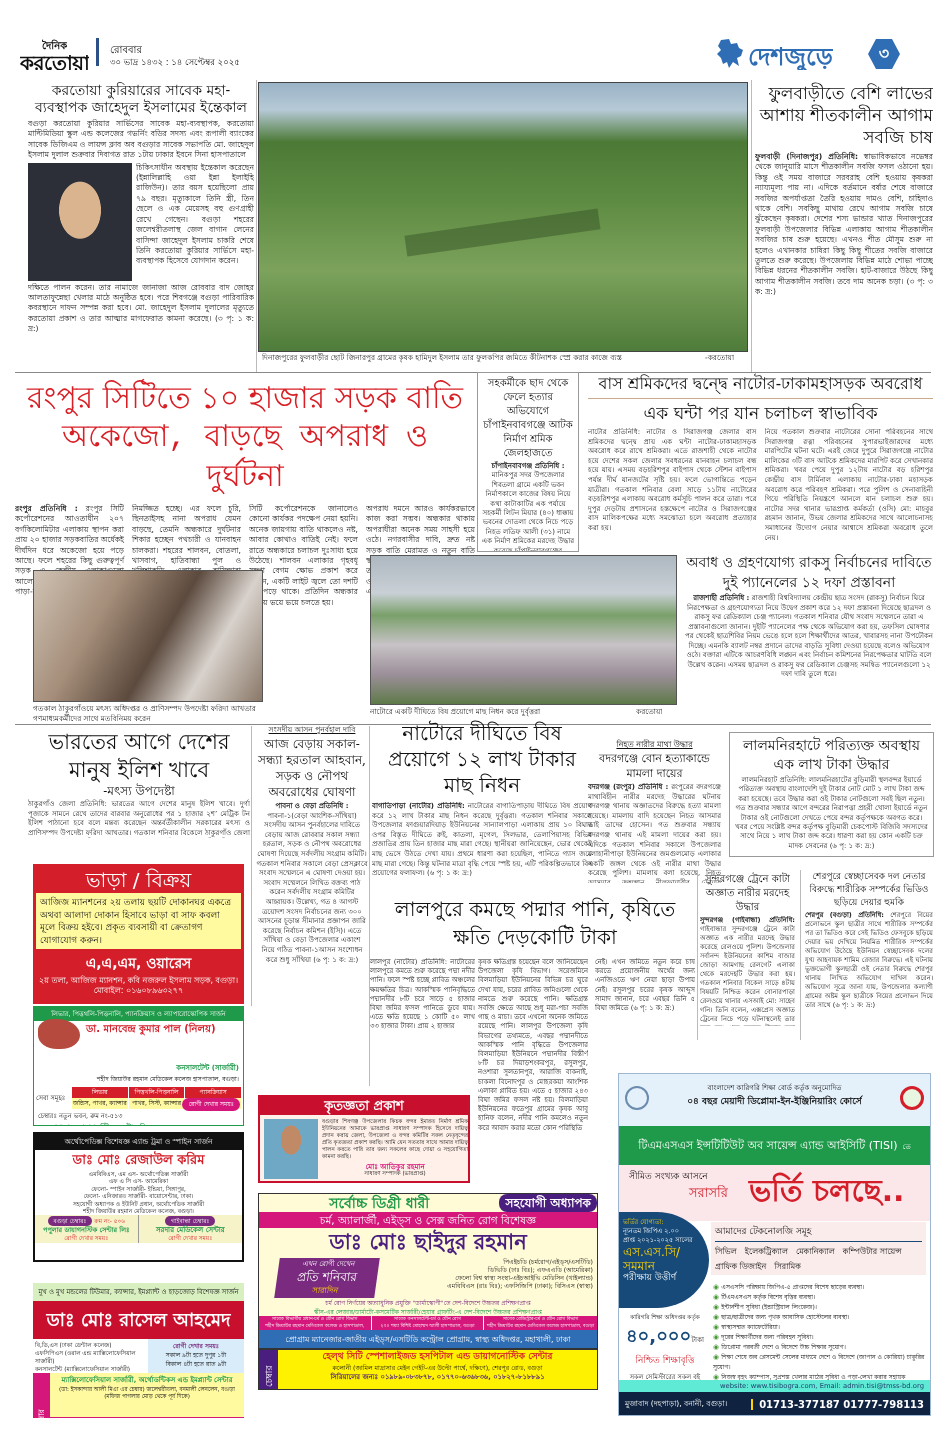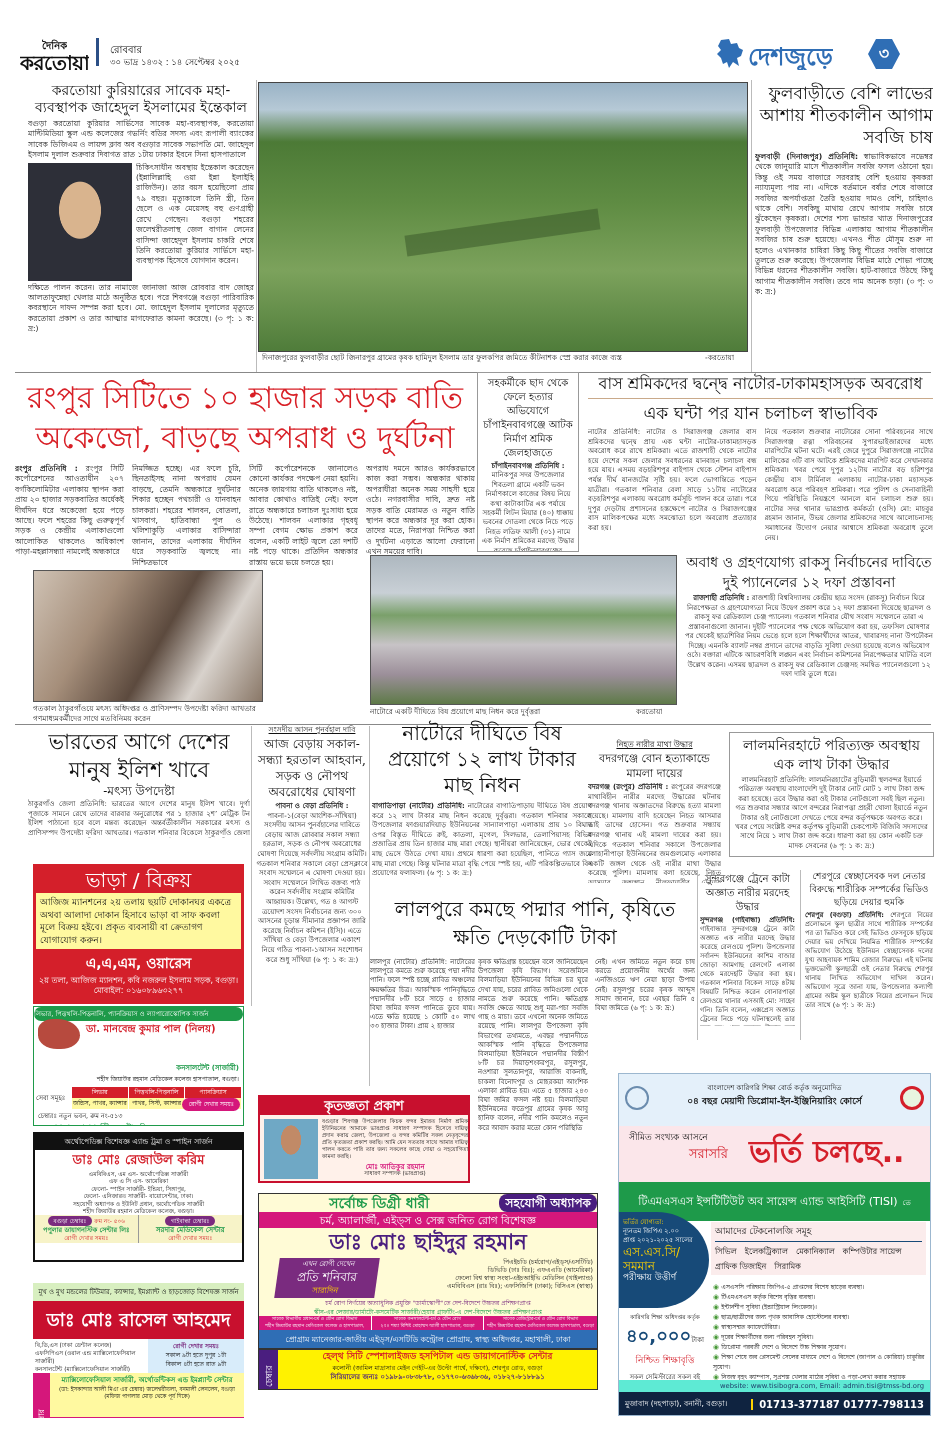--- a/index.html
+++ b/index.html
@@ -62,21 +62,21 @@
   <div class="body-text" style="margin-top:4px;">
     <b>ফুলবাড়ী (দিনাজপুর) প্রতিনিধি:</b>
     <span>স্বাভাবিকভাবে নভেম্বর থেকে জানুয়ারি মাসে শীতকালীন সবজি ফসল ওঠানো হয়। কিন্তু ওই সময় বাজারে সরবরাহ বেশি হওয়ায় কৃষকরা ন্যায্যমূল্য পায় না। এদিকে বর্তমানে বর্ষার শেষে বাজারে সবজির অপর্যাপ্ততা তৈরি হওয়ায় দামও বেশি, চাহিদাও থাকে বেশি। সবকিছু মাথায় রেখে আগাম সবজি চাষে ঝুঁকেছেন কৃষকরা। দেশের শস্য ভান্ডার খ্যাত দিনাজপুরের ফুলবাড়ী উপজেলার বিভিন্ন এলাকায় আগাম শীতকালীন সবজির চাষ শুরু হয়েছে। এখনও শীত মৌসুম শুরু না হলেও এখানকার চাষিরা কিছু কিছু শীতের সবজি বাজারে তুলতে শুরু করেছে। উপজেলায় বিভিন্ন মাঠে শোভা পাচ্ছে বিভিন্ন ধরনের শীতকালীন সবজি। হাট-বাজারে উঠছে কিছু আগাম শীতকালীন সবজি। তবে দাম অনেক চড়া। (৩ পৃ: ৩ ক: দ্র:)</span>
   </div>
 </div>
 
 <div class="rule-h" style="left:15px;top:372px;width:916px;background:#888;"></div>
 
 <div class="abs" style="left:15px;top:378px;width:460px;height:345px;">
   <div class="hl serif hl-red" style="font-size:30px;line-height:40px;">রংপুর সিটিতে ১০ হাজার সড়ক বাতি</div>
-  <div class="hl serif hl-red" style="font-size:30px;line-height:40px;">অকেজো, বাড়ছে অপরাধ ও দুর্ঘটনা</div>
+  <div class="hl serif hl-red" style="font-size:30px;line-height:40px;font-family:Liberation Mono, monospace;">অকেজো, বাড়ছে অপরাধ ও দুর্ঘটনা</div>
   <div style="display:grid;grid-template-columns:repeat(4,1fr);gap:8px;margin-top:6px;">
     <div class="body-text"><b>রংপুর প্রতিনিধি :</b> <span>রংপুর সিটি কর্পোরেশনের আওতাধীন ২০৭ বর্গকিলোমিটার এলাকায় স্থাপন করা প্রায় ২০ হাজার সড়কবাতির অর্ধেকই দীর্ঘদিন ধরে অকেজো হয়ে পড়ে আছে। ফলে শহরের কিছু গুরুত্বপূর্ণ সড়ক ও কেন্দ্রীয় এলাকাগুলো আলোকিত থাকলেও অধিকাংশ পাড়া-মহল্লাসন্ধ্যা নামলেই অন্ধকারে</span></div>
     <div class="body-text">নিমজ্জিত হচ্ছে। এর ফলে চুরি, ছিনতাইসহ নানা অপরাধ যেমন বাড়ছে, তেমনি অন্ধকারে দুর্ঘটনার শিকার হচ্ছেন পথচারী ও যানবাহন চালকরা। শহরের শালবন, বোতলা, খাসবাগ, হাতিবান্ধা পুল ও খলিশাকুড়ি এলাকার বাসিন্দারা জানান, তাদের এলাকায় দীর্ঘদিন ধরে সড়কবাতি জ্বলছে না। নিশ্চিতভাবে</div>
     <div class="body-text" style="height:230px;overflow:hidden;">সিটি কর্পোরেশনকে জানালেও কোনো কার্যকর পদক্ষেপ নেয়া হয়নি। অনেক জায়গায় বাতি থাকলেও নষ্ট, আবার কোথাও বাতিই নেই। ফলে রাতে অন্ধকারে চলাচল দুঃসাধ্য হয়ে উঠেছে। শালবন এলাকার গৃহবধূ সম্পা বেগম ক্ষোভ প্রকাশ করে বলেন, একটি লাইট জ্বলে তো দশটি নষ্ট পড়ে থাকে। প্রতিদিন অন্ধকার রাস্তায় ভয়ে ভয়ে চলতে হয়।</div>
     <div class="body-text" style="height:230px;overflow:hidden;">অপরাধ দমনে আরও কার্যকরভাবে কাজ করা সম্ভব। অন্ধকার থাকায় অপরাধীরা অনেক সময় সাহসী হয়ে ওঠে। নগরবাসীর দাবি, দ্রুত নষ্ট সড়ক বাতি মেরামত ও নতুন বাতি স্থাপন করে অন্ধকার দূর করা হোক। তাদের মতে, নিরাপত্তা নিশ্চিত করা ও দুর্ঘটনা এড়াতে আলো ফেরানো এখন সময়ের দাবি।</div>
   </div>
   <div class="abs" style="left:18px;top:192px;width:230px;height:132px;background:linear-gradient(120deg,#cfc2b4 0%,#a58e7a 30%,#5c4a3e 55%,#d8d2cc 75%,#8a7868 100%);border:1px solid #555;"></div>
   <div class="abs cap" style="left:18px;top:326px;width:230px;">গতকাল ঠাকুরগাঁওয়ে মৎস্য অধিদপ্তর ও প্রাণিসম্পদ উপদেষ্টা ফরিদা আখতার গণমাধ্যমকর্মীদের সাথে মতবিনিময় করেন</div>
 </div>
 
@@ -173,21 +173,21 @@
 <div class="abs body-text" style="left:595px;top:958px;width:100px;height:82px;font-size:6.8px;line-height:9.2px;">নেই। এখন জমিতে নতুন করে চাষ করতে প্রয়োজনীয় অর্থের জন্য এনজিওতে ঋণ নেয়া ছাড়া উপায় নেই। রসুলপুর চরের কৃষক আব্দুস সামাদ জানান, চরে এবছর তিনি ৫ বিঘা জমিতে (৬ পৃ: ১ ক: দ্র:)</div>
 
 <div class="abs" style="left:33px;top:864px;width:211px;height:140px;background:#d41f2a;padding:3px;">
   <div style="color:#fff;font-size:20px;font-weight:normal;text-align:center;line-height:26px;">ভাড়া / বিক্রয়</div>
   <div style="background:#fff9a0;font-size:9px;line-height:12.5px;padding:3px 4px;color:#111;">আজিজ ম্যানশনের ২য় তলায় ছয়টি দোকানঘর একত্রে অথবা আলাদা দোকান হিসাবে ভাড়া বা সাফ কবলা মূলে বিক্রয় হইবে। প্রকৃত ব্যবসায়ী বা ক্রেতাগণ যোগাযোগ করুন।</div>
   <div style="color:#fff;font-size:14px;font-weight:bold;text-align:center;margin-top:3px;">এ,এ,এম, ওয়ারেস</div>
   <div style="color:#fff;font-size:8px;line-height:10px;text-align:center;">২য় তলা, আজিজ ম্যানশন, কবি নজরুল ইসলাম সড়ক, বগুড়া। মোবাইল: ০১৬০৮৯৬৩২৭৭</div>
 </div>
 
 <div class="abs" style="left:33px;top:1006px;width:211px;height:120px;border:1px solid #1e9a4a;background:#fff;">
-  <div style="background:#1e9a4a;color:#fff;font-size:6.6px;text-align:left;padding:1px 0;border-radius:7px;">লিভার, পিত্তথলি-পিত্তনালি, প্যানক্রিয়াস ও ল্যাপারোস্কোপিক সার্জন</div>
+  <div style="background:#1e9a4a;color:#fff;font-size:6.6px;text-align:center;padding:1px 0;">লিভার, পিত্তথলি-পিত্তনালি, প্যানক্রিয়াস ও ল্যাপারোস্কোপিক সার্জন</div>
   <div style="position:absolute;left:4px;top:12px;width:42px;height:30px;background:#b74a3e;border-radius:40% 60% 50% 50%;"></div>
   <div style="margin-left:52px;font-size:10px;font-weight:bold;color:#d41f2a;">ডা. মানবেন্দ্র কুমার পাল (নিলয়)</div>
   <div style="text-align:right;padding-right:4px;font-size:7px;color:#1e9a4a;font-weight:bold;margin-top:24px;">কনসালটেন্ট (সার্জারী)</div>
   <div style="text-align:right;padding-right:4px;font-size:6px;">শহীদ জিয়াউর রহমান মেডিকেল কলেজ হাসপাতাল, বগুড়া।</div>
   <div style="display:flex;align-items:center;gap:2px;padding:2px;">
     <span style="font-size:6.5px;width:34px;">সেবা সমূহঃ</span>
     <div style="flex:1;display:grid;grid-template-columns:repeat(3,1fr);gap:1px;">
       <div style="font-size:6px;text-align:center;">
           <div style="background:#d41f2a;color:#fff;">লিভার</div>
           <div style="background:#fff9a0;">জন্ডিস, পাথর, ক্যান্সার</div>
@@ -311,28 +311,28 @@
   </div>
 </div>
 
 <div class="abs" style="left:618px;top:1073px;width:313px;height:343px;background:#fff;border:1px solid #9cb7cf;">
   <div style="background:#e4f0fa;height:52px;text-align:center;padding-top:8px;position:relative;">
     <div style="position:absolute;left:6px;top:12px;width:24px;height:24px;border-radius:50%;border:2px solid #6b8cae;"></div>
     <div style="position:absolute;right:6px;top:12px;width:24px;height:24px;border-radius:50%;border:3px solid #d41f2a;background:#e8f5e0;"></div>
     <div style="font-size:7px;">বাংলাদেশ কারিগরি শিক্ষা বোর্ড কর্তৃক অনুমোদিত</div>
     <div style="font-size:9px;font-weight:bold;">০৪ বছর মেয়াদী ডিপ্লোমা-ইন-ইঞ্জিনিয়ারিং কোর্সে</div>
   </div>
+  <div style="background:#1e9a4a;color:#fff;text-align:center;line-height:36px;">
+    <span style="font-size:11px;">টিএমএসএস ইন্সটিটিউট অব সায়েন্স এ্যান্ড আইসিটি (TISI)</span>
+    <span style="font-size:7px;">তে</span>
+  </div>
   <div style="background:#fbe6ea;height:56px;position:relative;">
     <div style="position:absolute;left:10px;top:4px;font-size:9px;">সীমিত সংখ্যক আসনে</div>
     <div style="position:absolute;left:70px;top:18px;font-size:13px;color:#d41f2a;">সরাসরি</div>
     <div style="position:absolute;left:130px;top:2px;font-size:30px;color:#d41f2a;font-weight:bold;">ভর্তি চলছে..</div>
-  </div>
-  <div style="background:#1e9a4a;color:#fff;text-align:center;line-height:36px;">
-    <span style="font-size:11px;">টিএমএসএস ইন্সটিটিউট অব সায়েন্স এ্যান্ড আইসিটি (TISI)</span>
-    <span style="font-size:7px;">তে</span>
   </div>
   <div style="position:absolute;left:-14px;top:138px;width:104px;height:96px;border-radius:0 50% 50% 0;background:#174a78;color:#fff;font-size:6.5px;line-height:9px;padding:6px 4px 0 18px;">
     <div style="color:#ffd200;">ভর্তির যোগ্যতা:</div>
     <div>ন্যূনতম জিপিএ ২.০০</div>
     <div>প্রাপ্ত ২০২১-২০২৫ সালের</div>
     <div style="font-size:12px;color:#ffd200;line-height:14px;">এস.এস.সি/ সমমান</div>
     <div style="font-size:9px;">পরীক্ষায় উত্তীর্ণ</div>
   </div>
   <div style="position:absolute;left:92px;top:148px;width:215px;background:#fbecec;padding:2px 4px;">
     <div style="font-size:9px;border-bottom:1px solid #174a78;padding-bottom:2px;">আমাদের টেকনোলজি সমূহ</div>

